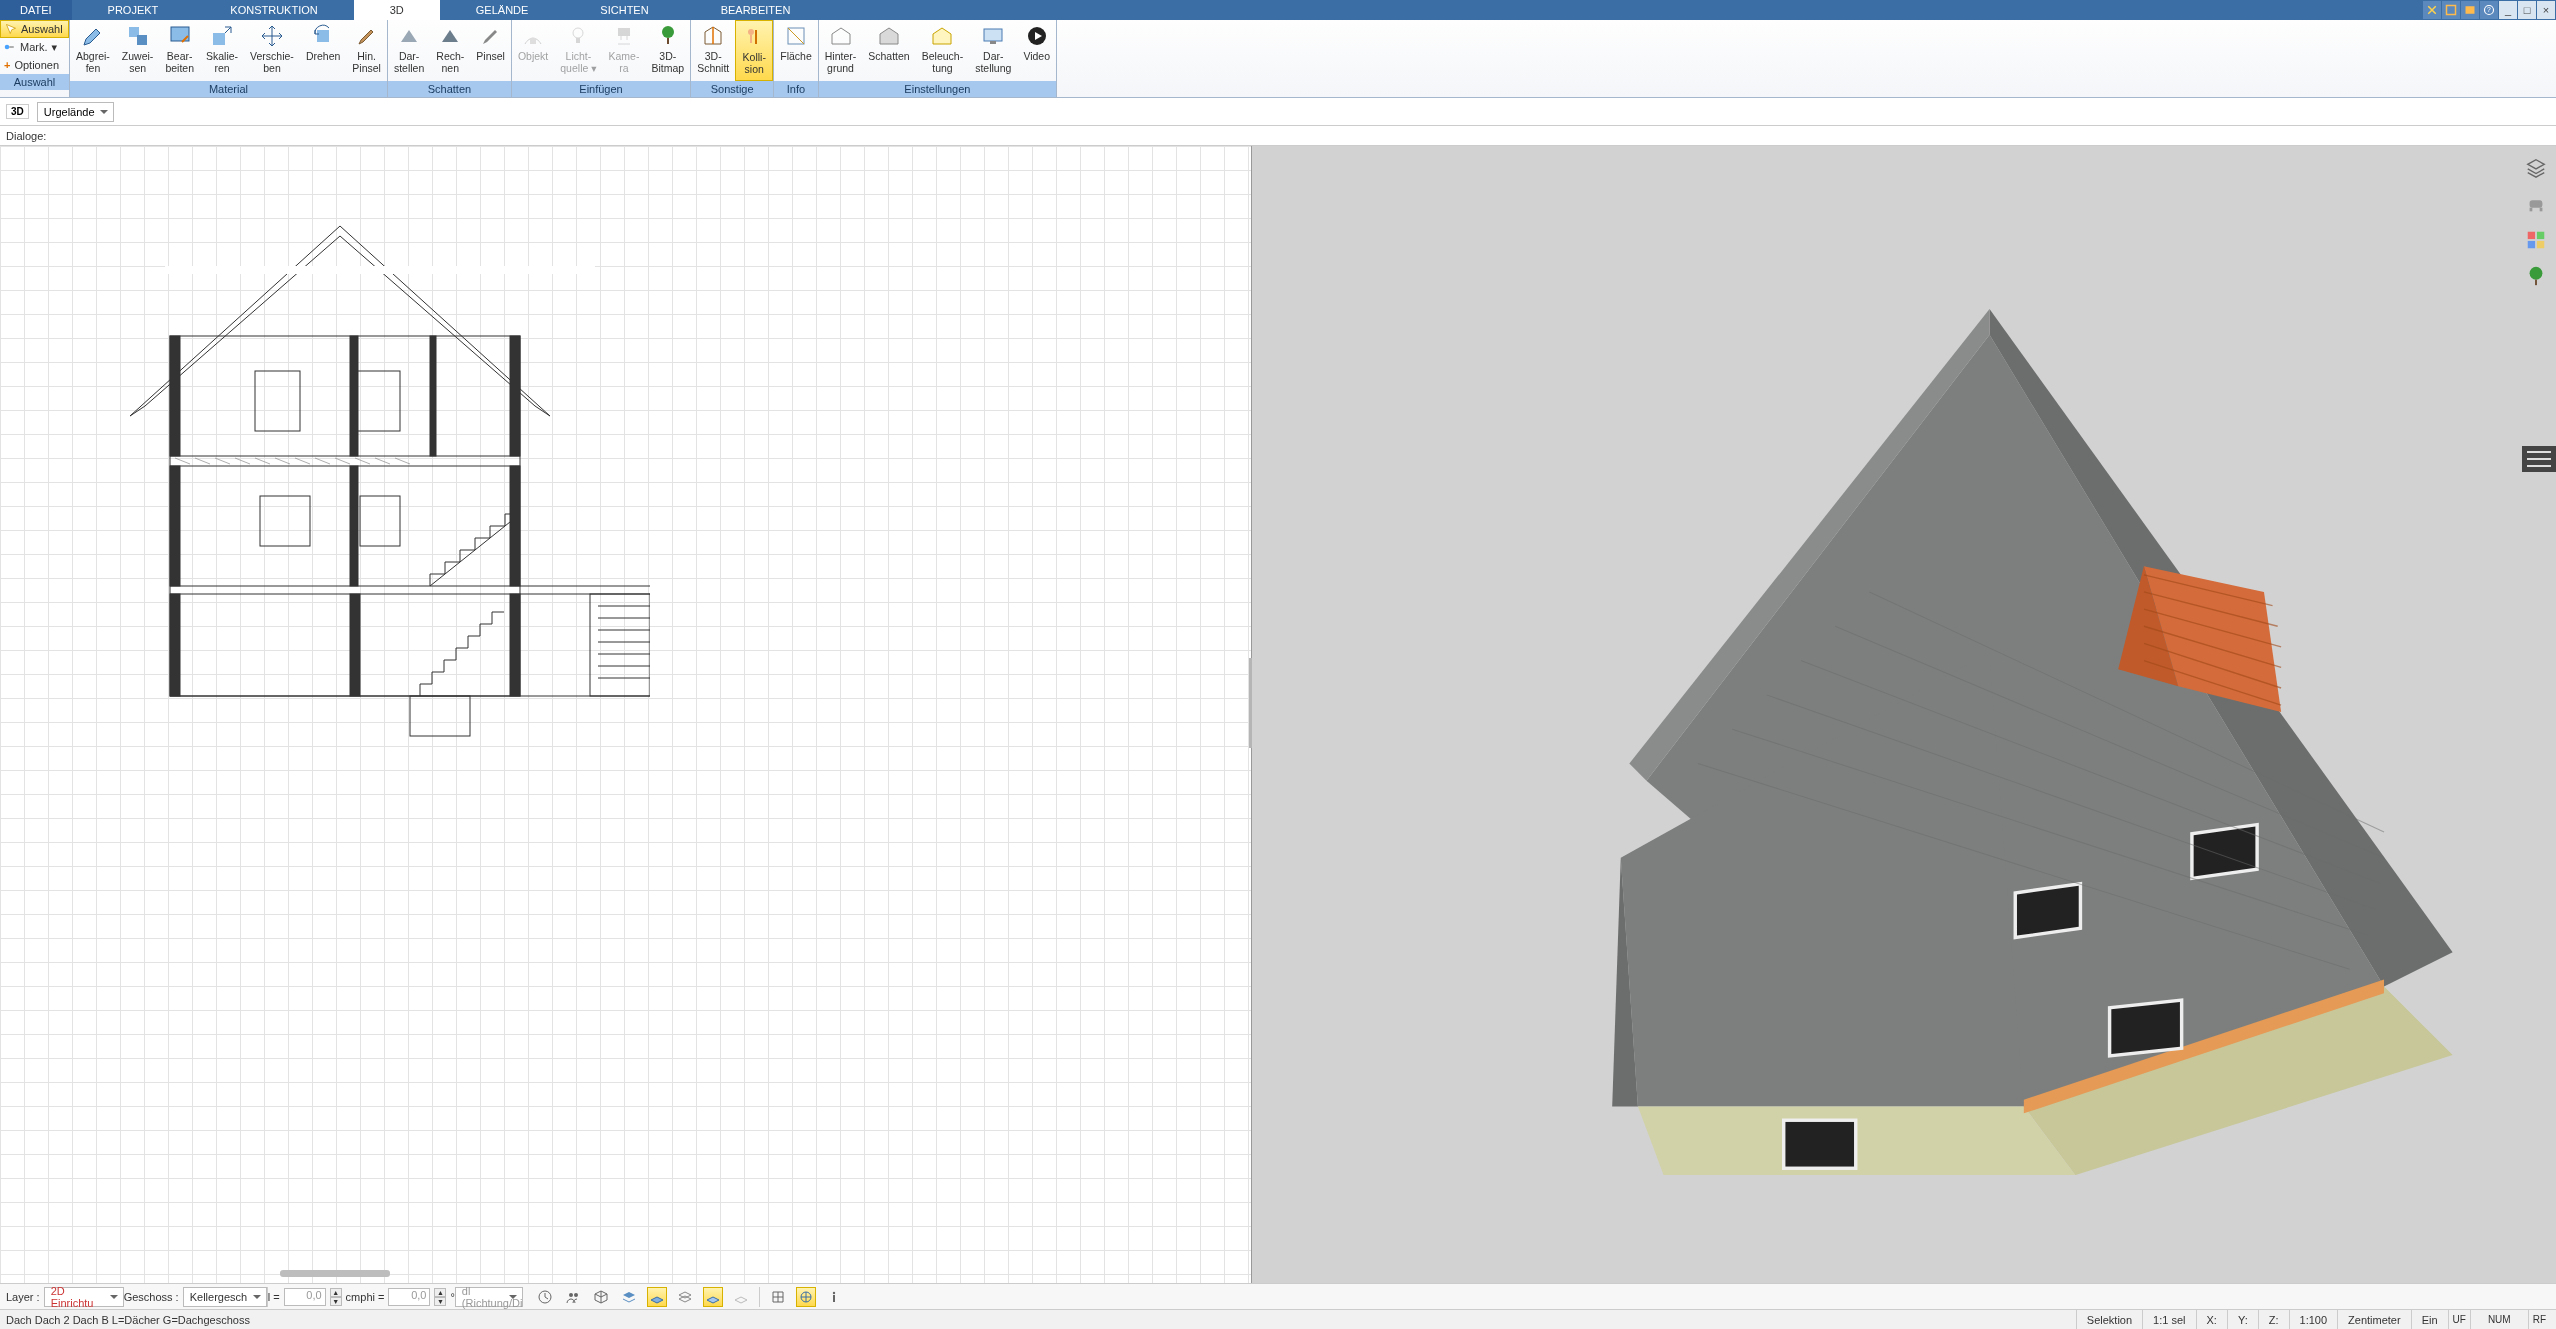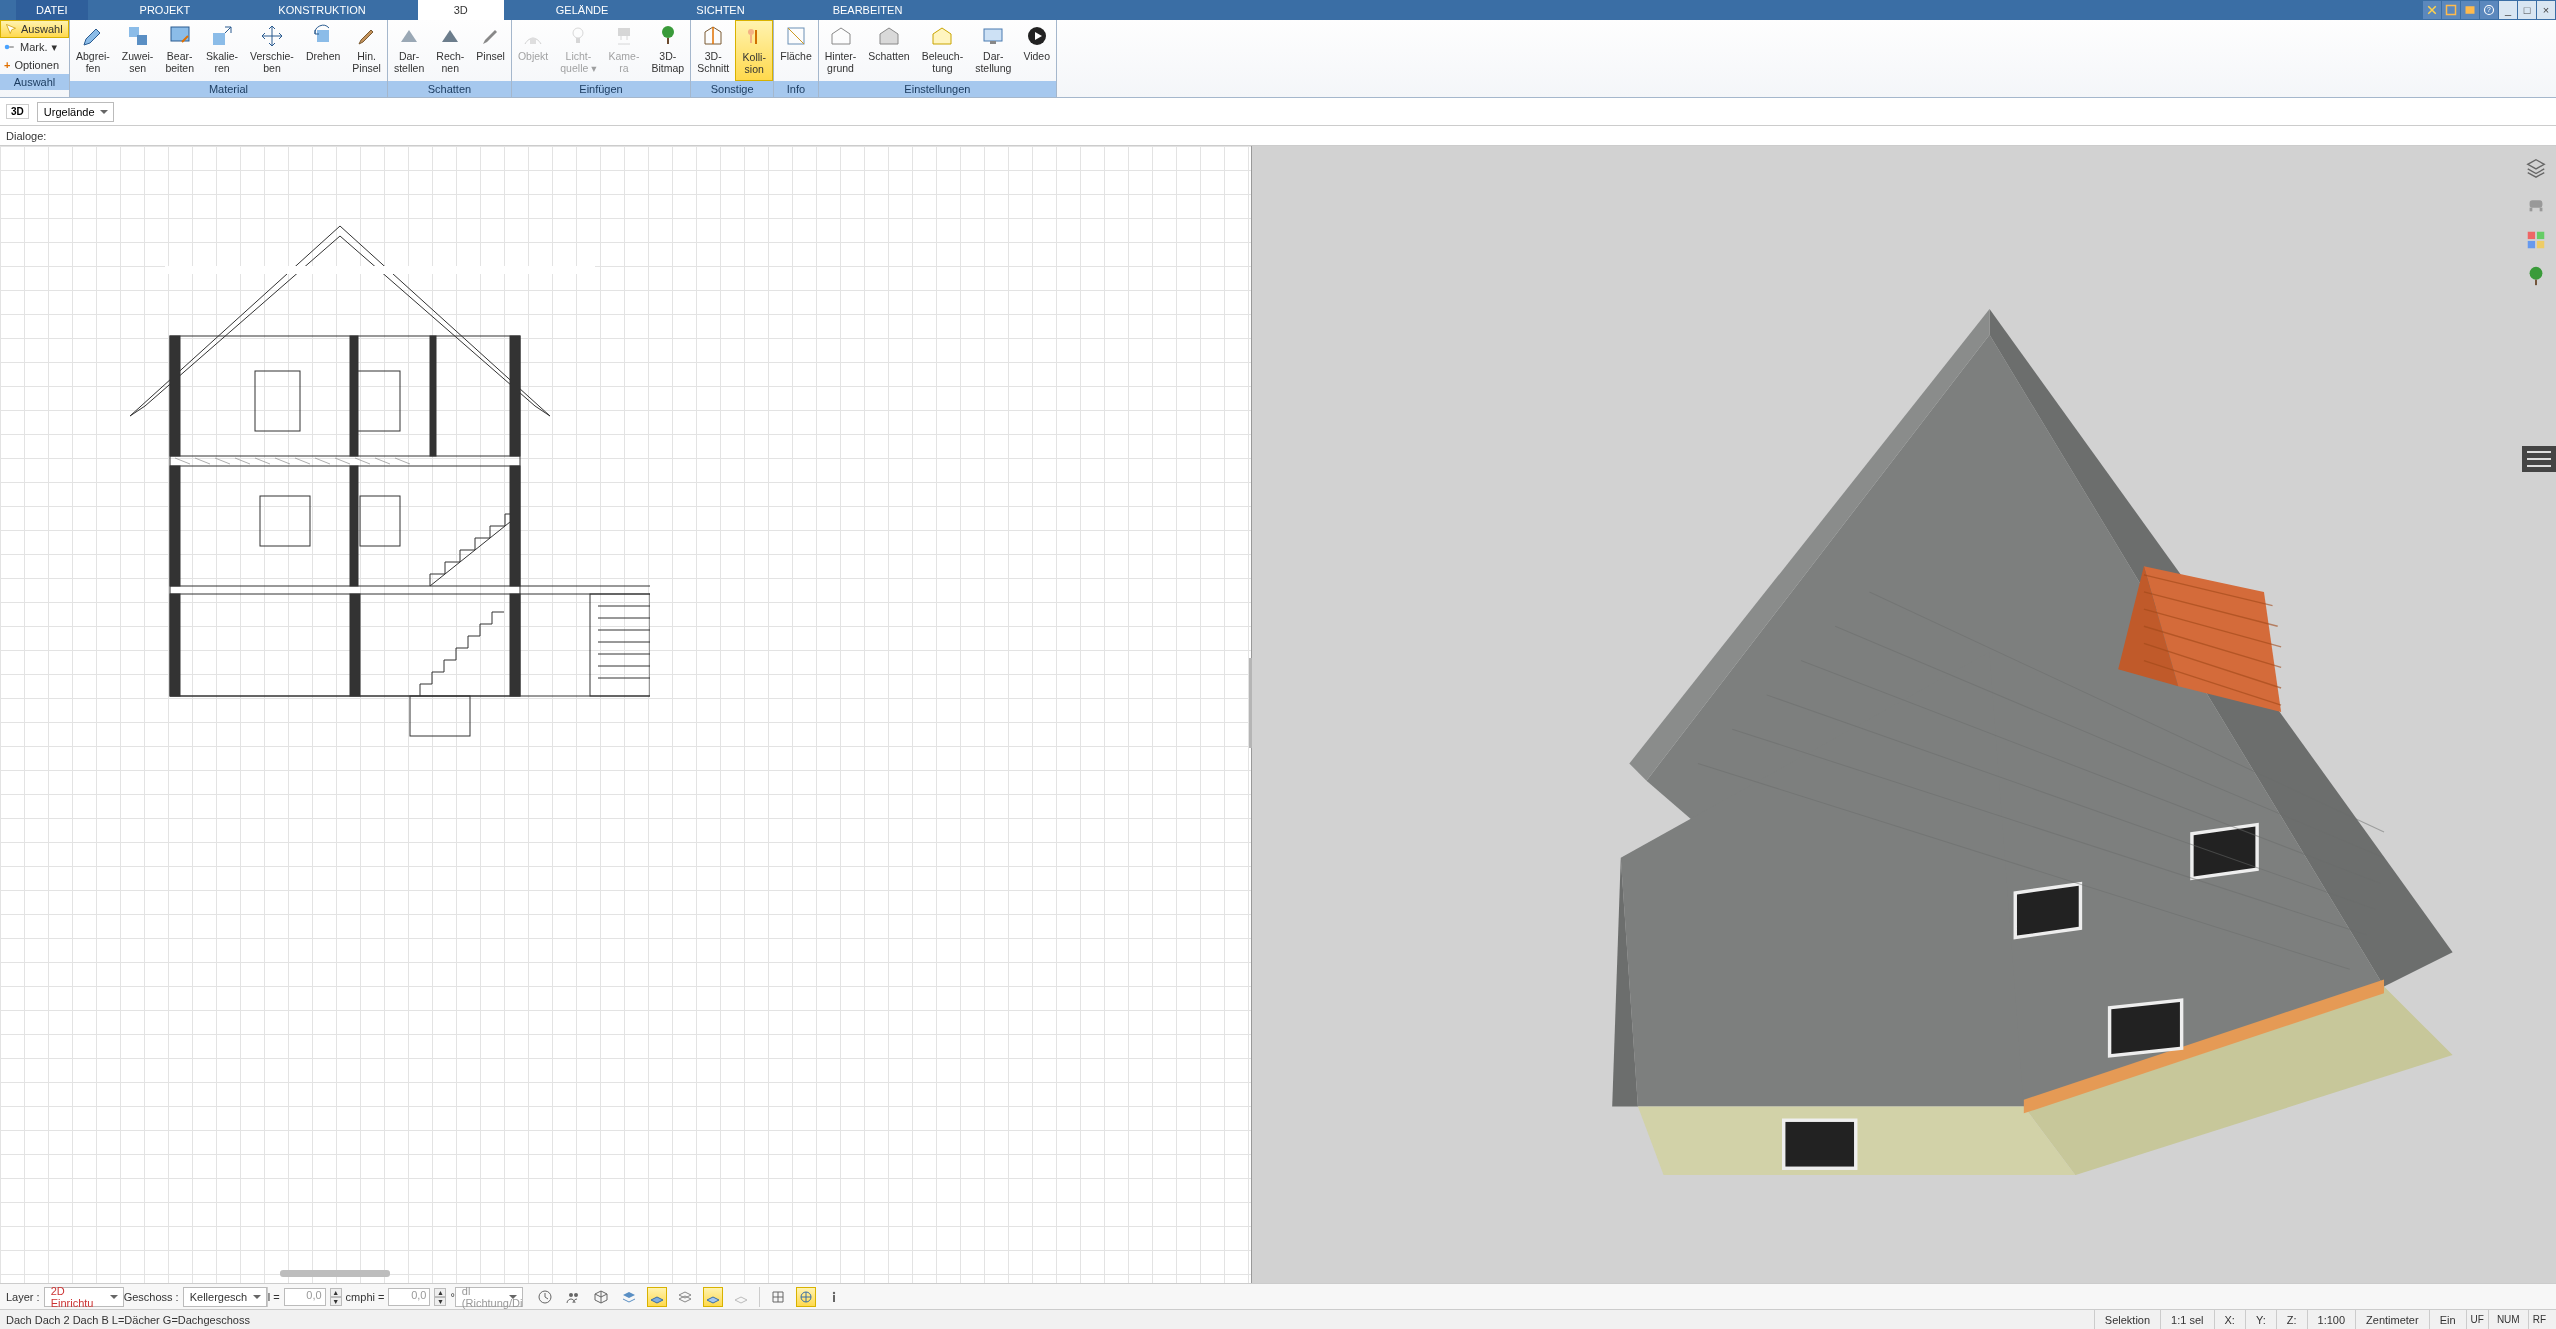--- a/index.html
+++ b/index.html
@@ -1,21 +1,21 @@
 <!DOCTYPE html>
 <html><head>
 <meta charset="utf-8">
 <style>
   * { box-sizing: border-box; margin: 0; padding: 0; font-family: Arial, sans-serif; }
   html, body { width: 100%; height: 100%; overflow: hidden; }
   body { display: flex; flex-direction: column; font-size: 11px; background: #fff; }
 
   
   .menubar { display: flex; height: 20px; background: #3a6ea5; color: #fff; align-items: center; }
-  .menubar .tab { padding: 0 36px; height: 100%; line-height: 20px; cursor: pointer; font-size: 11px; margin-left: 16px; }
+  .menubar .tab { padding: 0 36px; height: 100%; line-height: 20px; cursor: pointer; font-size: 11px; }
   .menubar .tab.active { background: #fff; color: #333; }
   .menubar .spacer { flex: 1; }
   .menubar .winbtn { width: 18px; height: 18px; margin-right: 1px; background: #5b88bd; color:#fff; display:flex;align-items:center;justify-content:center; font-size:11px; }
   .menubar .winbtn svg { width: 12px; height: 12px; }
   #tab-datei { padding: 0 20px; background: #2f5f9b; }
 
   
   .ribbon { display: flex; height: 78px; background: linear-gradient(#fefefe,#f4f6f9); border-bottom: 1px solid #a5b7cc;}
   .ribbon-group { display:flex; flex-direction: column; border-right: 1px solid #a5b7cc; }
   .ribbon-buttons { display:flex; flex:1; }
@@ -661,15 +661,15 @@
   <span class="s-spacer"></span>
   <span class="cell">Selektion</span>
   <span class="cell">1:1 sel</span>
   <span class="cell">X:</span>
   <span class="cell">Y:</span>
   <span class="cell">Z:</span>
   <span class="cell">1:100</span>
   <span class="cell">Zentimeter</span>
   <span class="cell">Ein</span>
   <span class="cell" style="font-size:10px;padding:0 4px">UF</span>
-  <span class="cell" style="font-size:10px;padding:0 8px">NUM</span>
+  <span class="cell" style="font-size:10px;padding:0 17px">NUM</span>
   <span class="cell" style="font-size:10px;padding:0 4px">RF</span>
 </div>
 
 </body></html>

